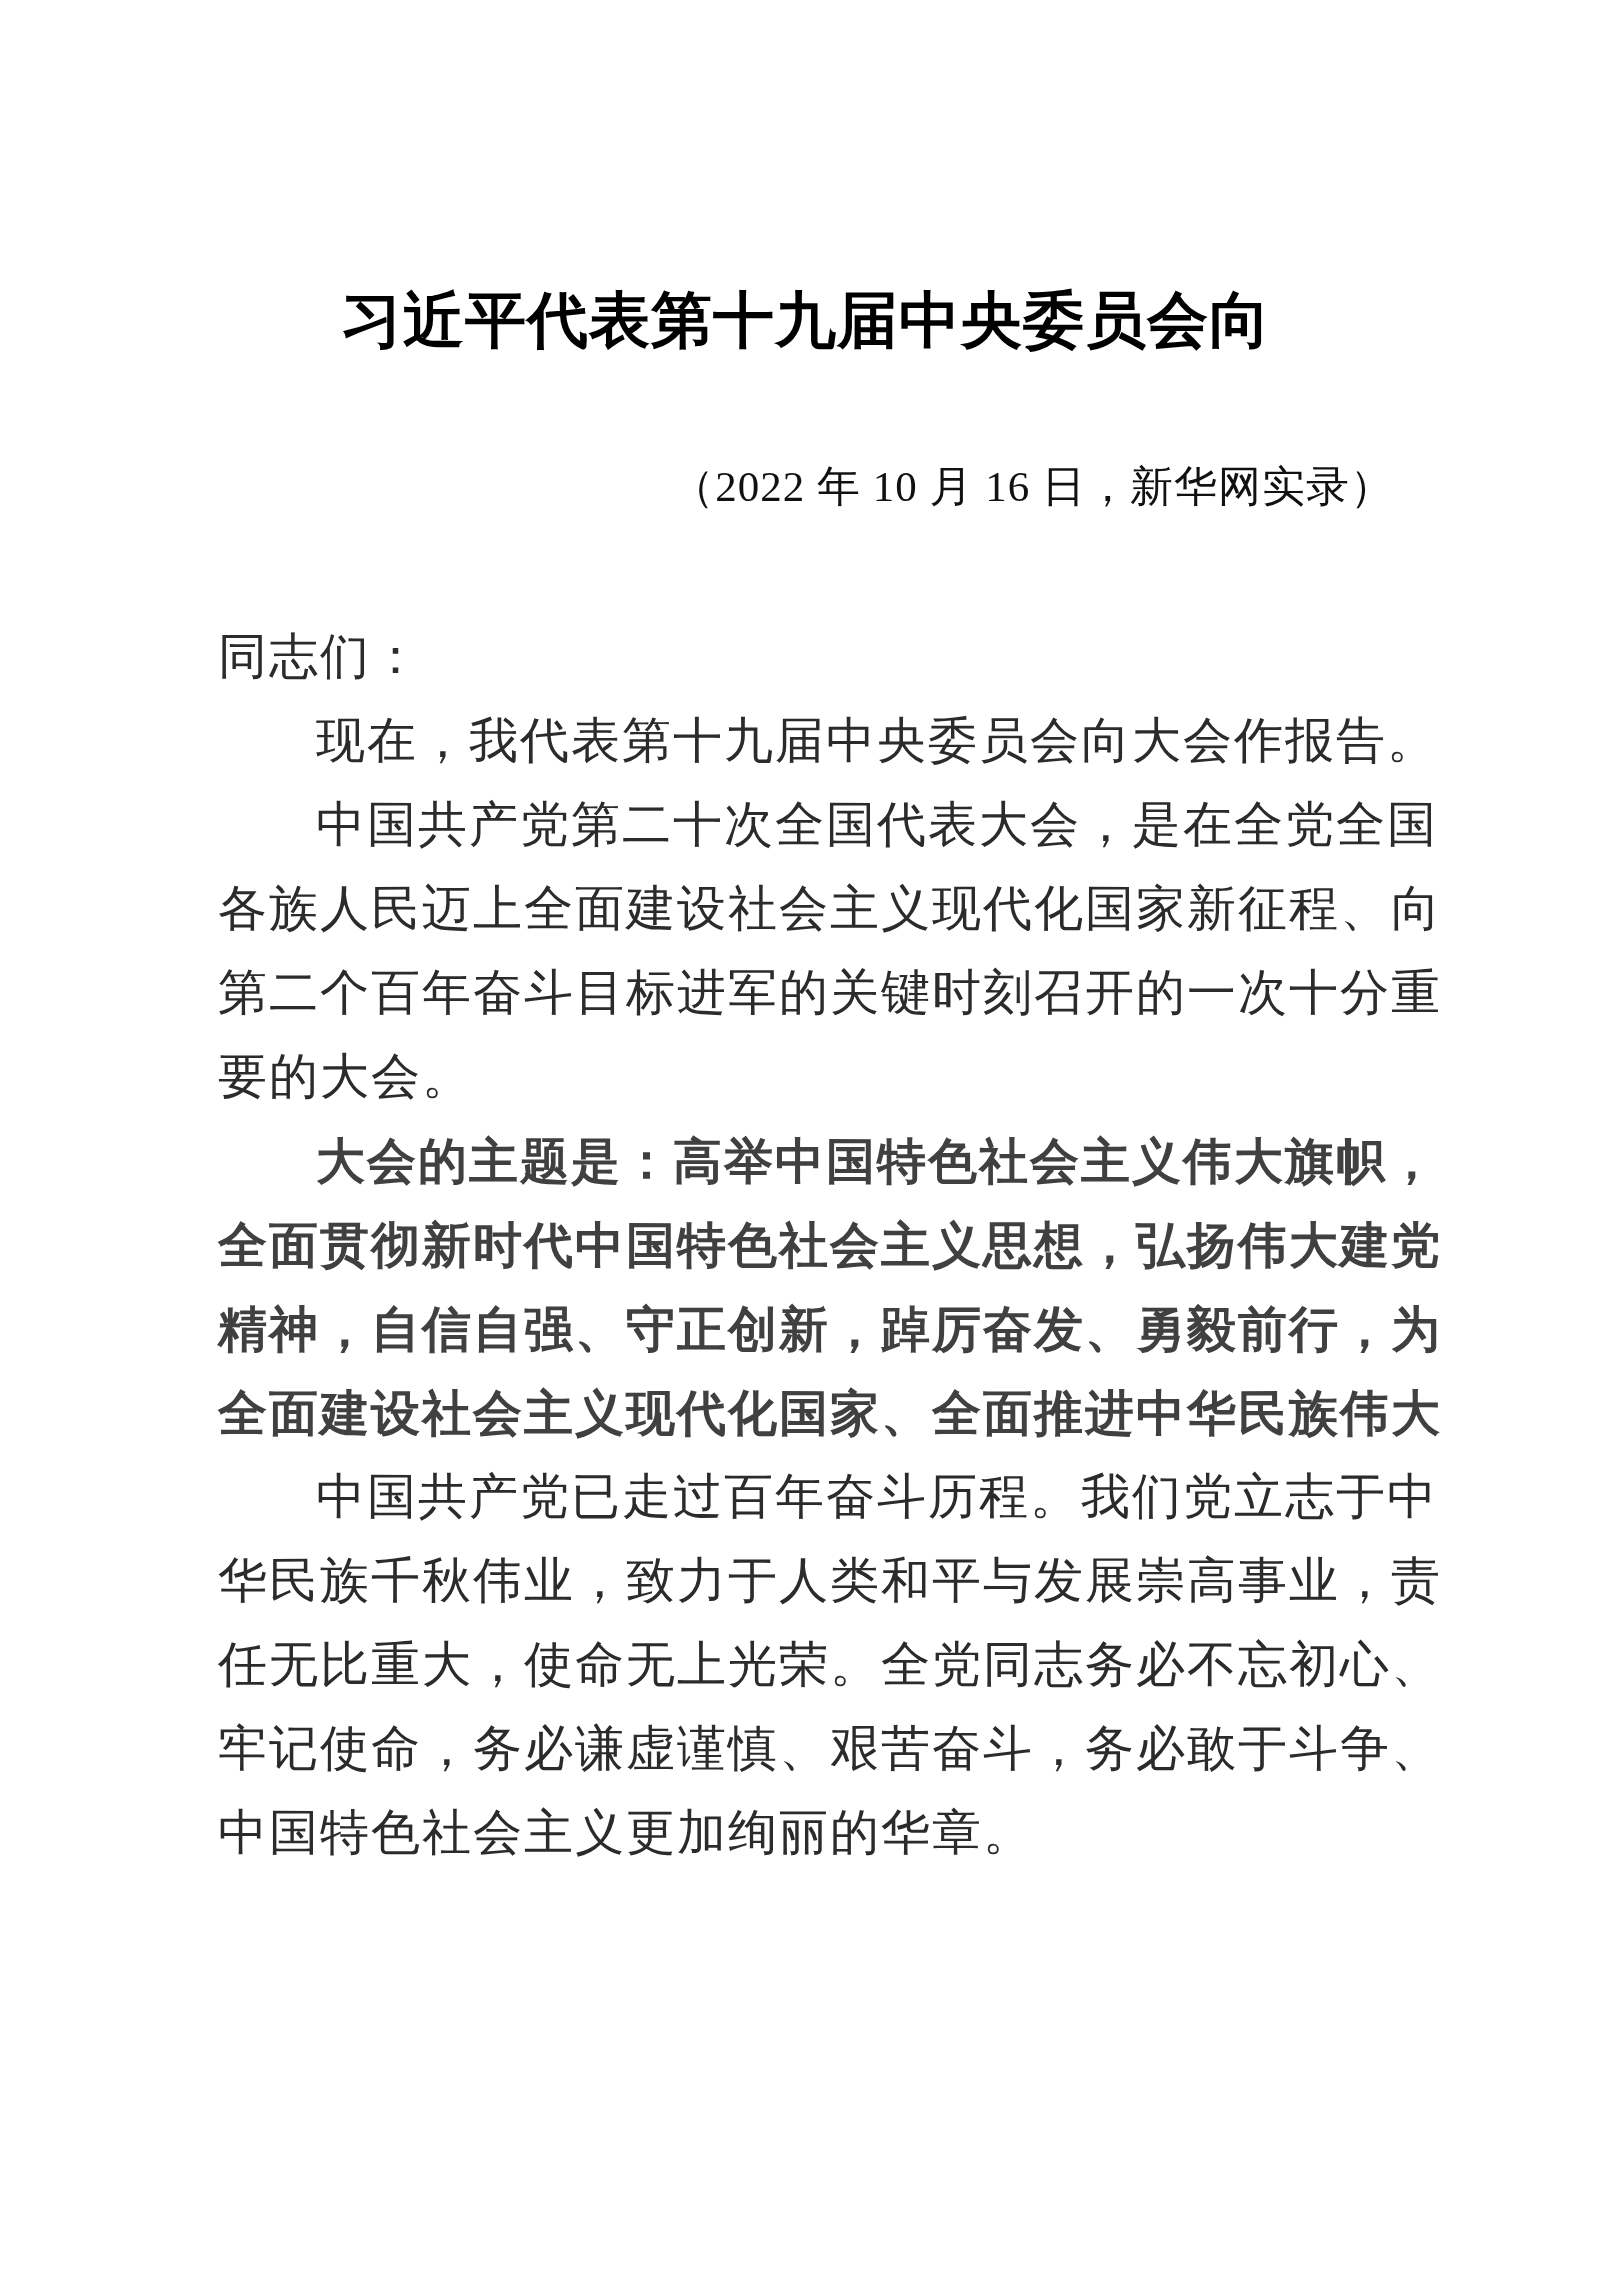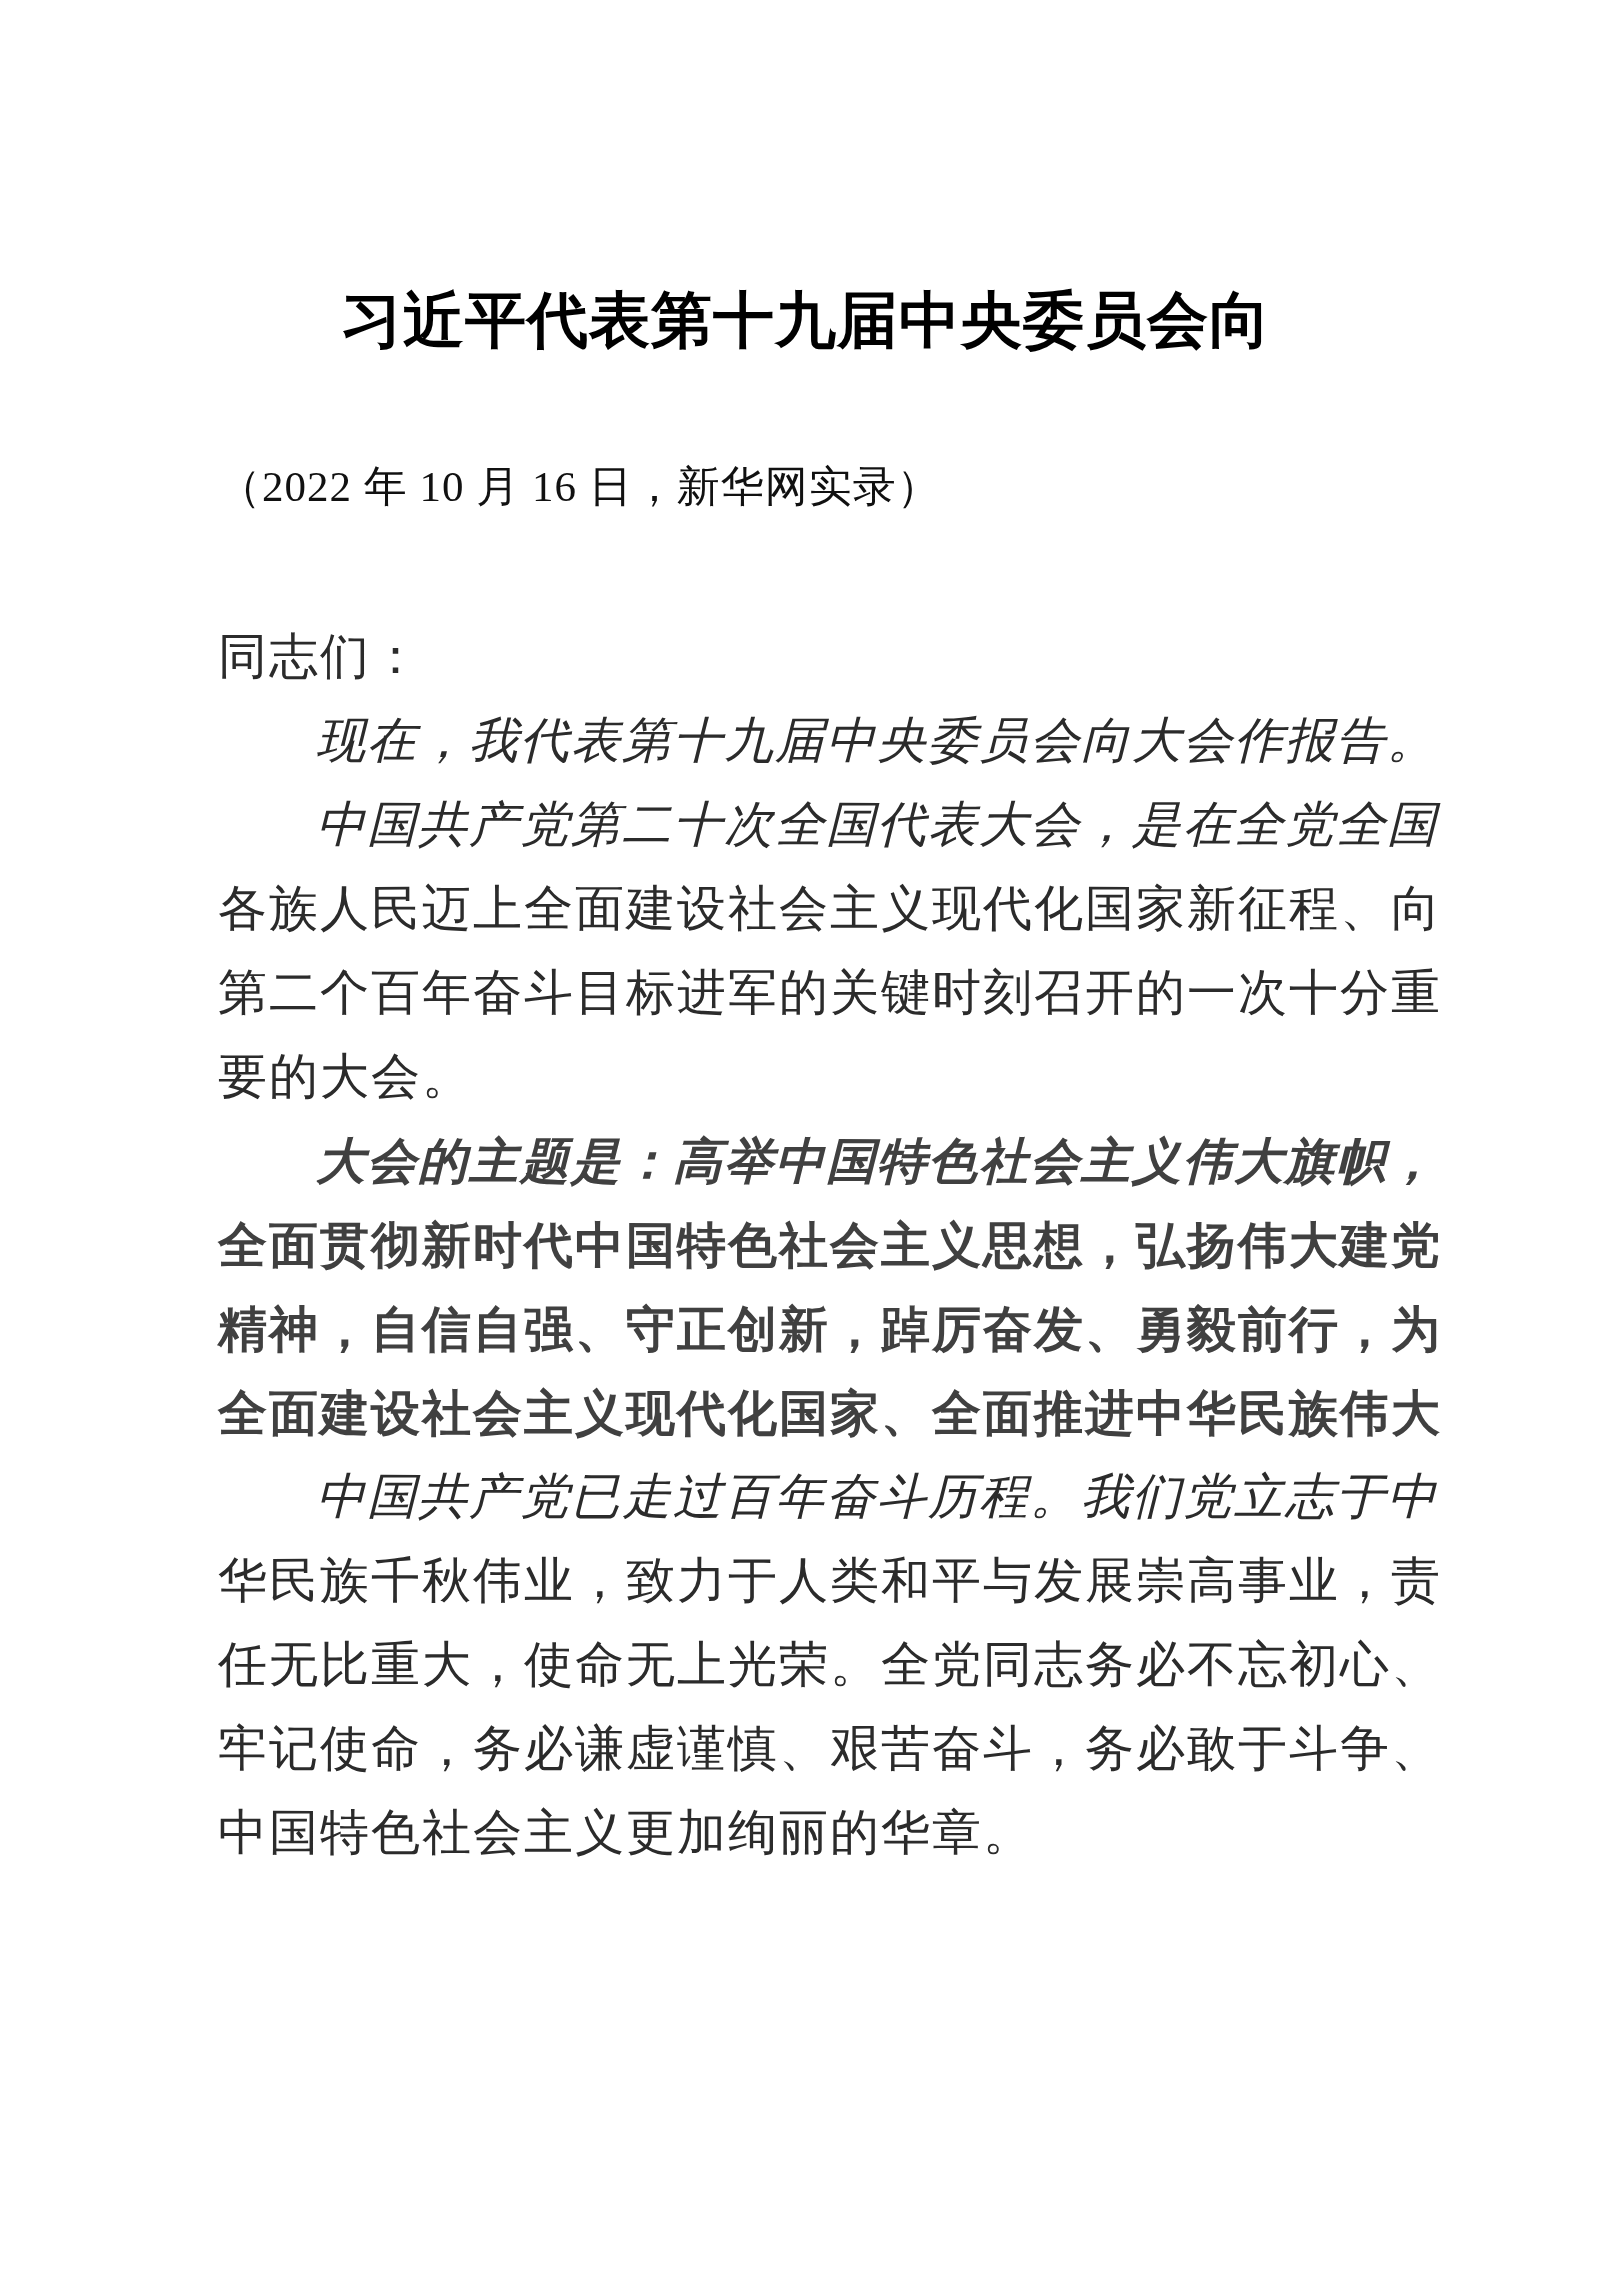--- a/index.html
+++ b/index.html
@@ -30,21 +30,21 @@
     white-space: nowrap;
   }
   .title-line.l1 { top: 274px; }
   .title-line.l2 { top: 369px; }
   .subtitle {
     position: absolute;
     left: 218px;
     top: 457px;
     width: 1176px;
     height: 63px;
-    text-align: left;
+    text-align: right;
     font-family: "Liberation Serif", serif;
     font-weight: 400;
     font-size: 43px;
     line-height: 59px;
     color: #111111;
     letter-spacing: 1px;
     white-space: nowrap;
   }
   
   .body-text {
@@ -55,21 +55,21 @@
   }
   .body-line {
     font-family: "Liberation Serif", serif;
     font-size: 49px;
     line-height: 84px;
     height: 84px;
     color: #2b2b2b;
     letter-spacing: 2px;
     white-space: nowrap;
   }
-  .body-line.indent { padding-left: 98px; font-style: italic; }
+  .body-line.indent { padding-left: 98px; }
   .body-line.hei {
     font-family: "Liberation Sans", sans-serif;
     font-weight: 700;
     color: #404040;
   }
   
   .page-number {
     position: absolute;
     left: 0;
     top: 2129px;

